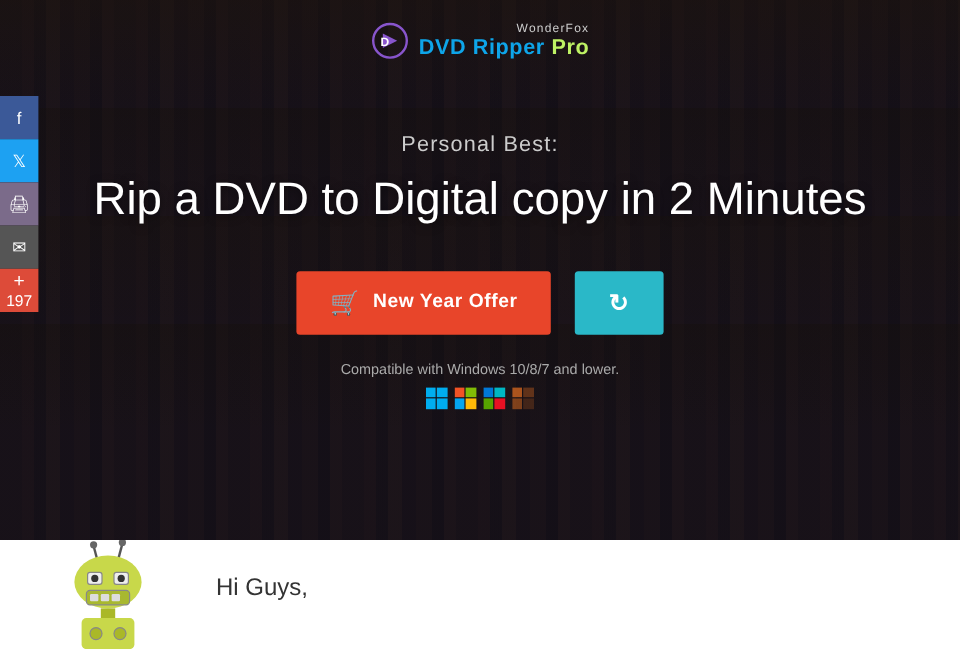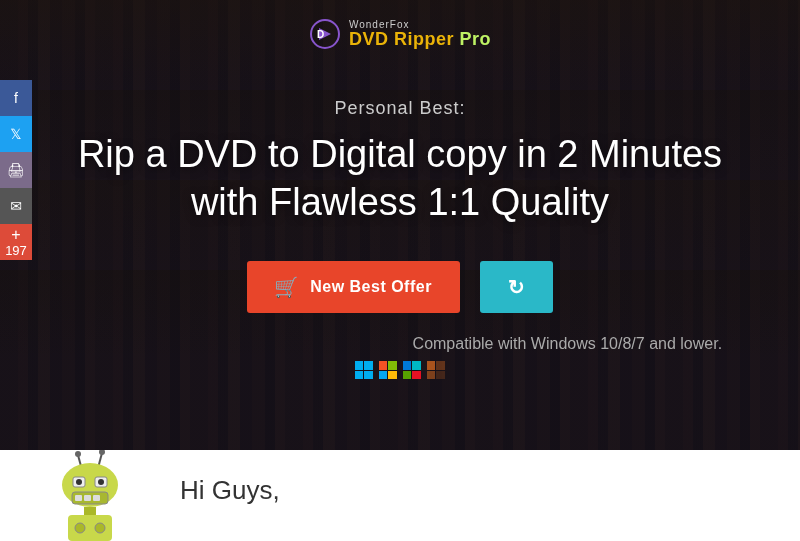--- a/index.html
+++ b/index.html
@@ -90,42 +90,43 @@
       z-index: 5;
     }
     .logo-icon {
       width: 32px;
       height: 32px;
     }
     .logo-text {
       display: flex;
       flex-direction: column;
       line-height: 1.1;
+      align-items: flex-end;
     }
     .logo-brand {
       font-size: 10px;
       color: #ccc;
       letter-spacing: 1px;
     }
     .logo-product {
       font-size: 18px;
       font-weight: bold;
       color: white;
       letter-spacing: 0.5px;
     }
     .logo-product span {
-      color: #eab308;
+      color: #0ea5e9;
     }
 
     
     .hero-content {
       position: relative;
       z-index: 5;
       text-align: center;
-      margin-top: 48px;
+      margin-top: 60px;
     }
     .hero-subtitle {
       font-size: 18px;
       color: #ccc;
       font-weight: 300;
       letter-spacing: 1px;
       margin-bottom: 12px;
     }
     .hero-title {
       font-size: 38px;
@@ -157,45 +158,44 @@
       border-radius: 3px;
     }
     .btn-red { background-color: #e8452a; }
     .btn-teal { background-color: #2ab8c8; }
     .btn-icon {
       font-size: 20px;
     }
 
     
     .compat-text {
-      font-size: 16px;
+      font-size: 12px;
       color: #aaa;
       margin-bottom: 8px;
-      text-align: right;
     }
     .win-icons {
       display: flex;
       gap: 6px;
       justify-content: center;
     }
 
     
     .bottom-section {
       position: relative;
       width: 800px;
       height: 91px;
       background: white;
       display: flex;
       align-items: center;
       padding-left: 40px;
       gap: 30px;
     }
 
     .hi-text {
-      font-size: 26px;
+      font-size: 20px;
       color: #333;
       font-weight: 400;
       margin-top: -10px;
     }
 
     
     .win10-logo {
       display: grid;
       grid-template-columns: 1fr 1fr;
       gap: 1px;
@@ -261,27 +261,26 @@
         <span>DVD Ripper</span>
         <span style="color:#bef264">Pro</span>
       </span>
     </div>
   </div>
 
   <div class="hero-content">
     <p class="hero-subtitle">Personal Best:</p>
     <h1 class="hero-title">
       <span>Rip a DVD to Digital copy in 2 Minutes</span><br>
-      <span>with Flawless 1:1 Quality</span>
     </h1>
 
     <div class="btn-row">
       <button class="btn btn-red">
         <span class="btn-icon">🛒</span>
-        <span>New Best Offer</span>
+        <span>New Year Offer</span>
       </button>
       <button class="btn btn-teal">
         <span class="btn-icon">↻</span>
       </button>
     </div>
 
     <p class="compat-text">Compatible with Windows 10/8/7 and lower.</p>
     <div class="win-icons">
 
       <div class="win10-logo">

